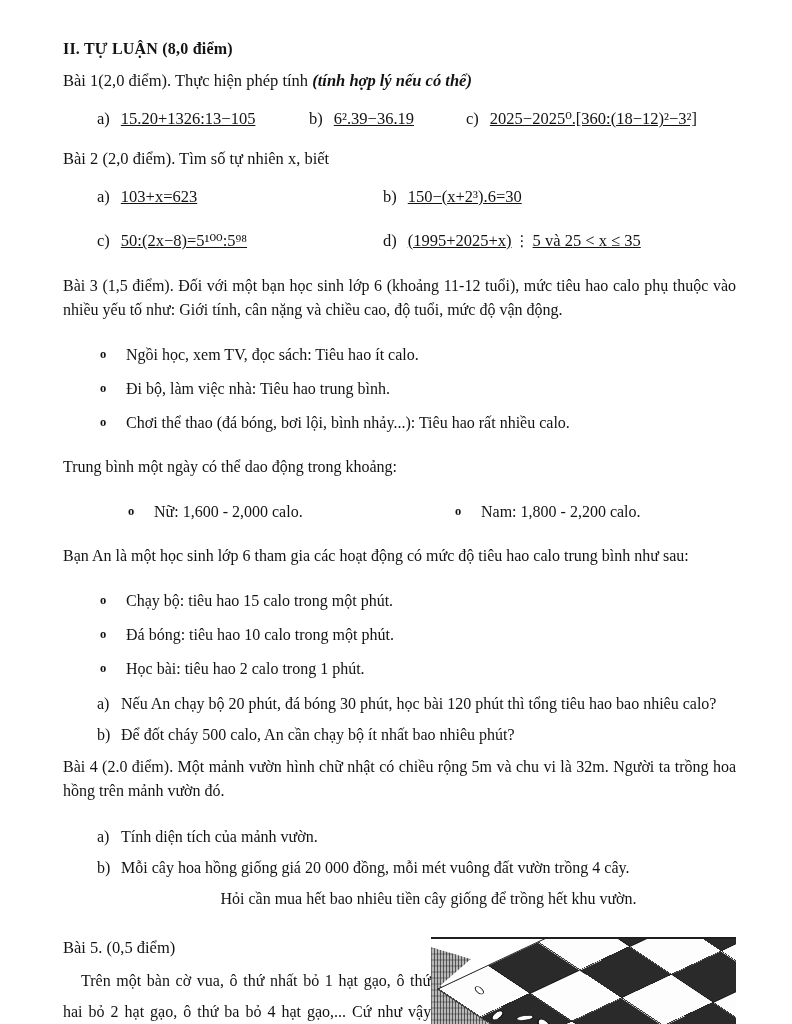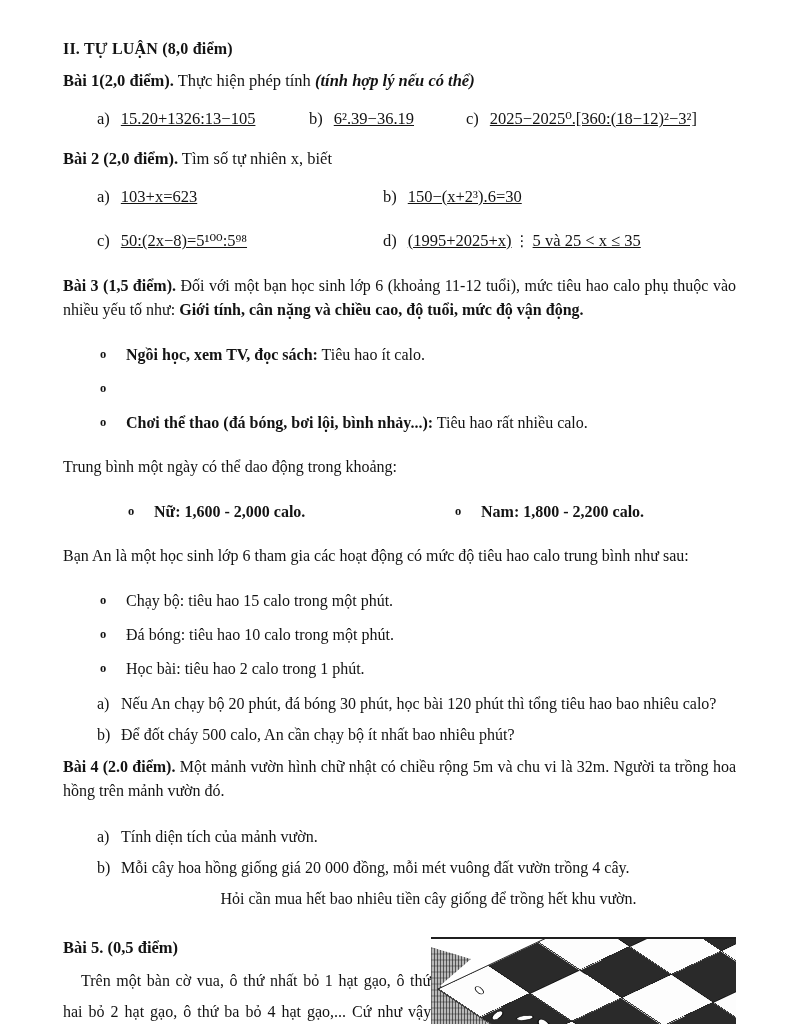--- a/index.html
+++ b/index.html
@@ -2,21 +2,21 @@
 <html><head>
 <meta charset="utf-8">
 <style>
   html,body{margin:0;padding:0;}
   body{
     width:792px;height:1024px;background:#ffffff;overflow:hidden;
     font-family:"Liberation Serif","DejaVu Serif",serif;color:#131313;
     -webkit-font-smoothing:antialiased;
   }
   .page{box-sizing:border-box;width:792px;height:1024px;padding:40px 56px 0 63px;position:relative;}
-  .b{font-weight:bold;}
+  .b{font-weight:normal;}
   .bi{font-weight:bold;font-style:italic;}
   h1.sec{font-size:16px;margin:0 0 10px 0;font-weight:bold;letter-spacing:.2px;}
   p.ptitle{font-size:16.5px;margin:0 0 4px 0;line-height:26px;}
   .exprrow{display:flex;align-items:flex-start;padding-left:34px;margin:10px 0 12px 0;font-size:16.5px;line-height:30px;}
   .exprrow .lab{margin-right:11px;}
   .e-a{width:212px;display:flex;}
   .e-b{width:157px;display:flex;}
   .e-c{flex:1;display:flex;}
   .expr{white-space:nowrap;text-decoration:underline;}
   .grid2{display:grid;grid-template-columns:286px 1fr;row-gap:18px;padding-left:34px;margin:12px 0 12px 0;font-size:16.5px;line-height:26px;}
@@ -108,20 +108,21 @@
 
   <p class="par"><span class="b">Bài 3 (1,5 điểm).</span><span> Đối với một bạn học sinh lớp 6 (khoảng 11-12 tuổi), mức tiêu hao calo phụ thuộc vào nhiều yếu tố như: </span><span class="b">Giới tính, cân nặng và chiều cao, độ tuổi, mức độ vận động.</span></p>
 
   <div class="blist">
     <div class="bitem">
         <span class="mk">o</span>
         <span><span class="b">Ngồi học, xem TV, đọc sách:</span><span> Tiêu hao ít calo.</span></span>
       </div>
     <div class="bitem">
         <span class="mk">o</span>
+        <span><span class="b">Đi bộ, làm việc nhà:</span><span> Tiêu hao trung bình.</span></span>
       </div>
     <div class="bitem">
         <span class="mk">o</span>
         <span><span class="b">Chơi thể thao (đá bóng, bơi lội, bình nhảy...):</span><span> Tiêu hao rất nhiều calo.</span></span>
       </div>
   </div>
 
   <p class="par ind17">Trung bình một ngày có thể dao động trong khoảng:</p>
 
   <div class="rangerow">

